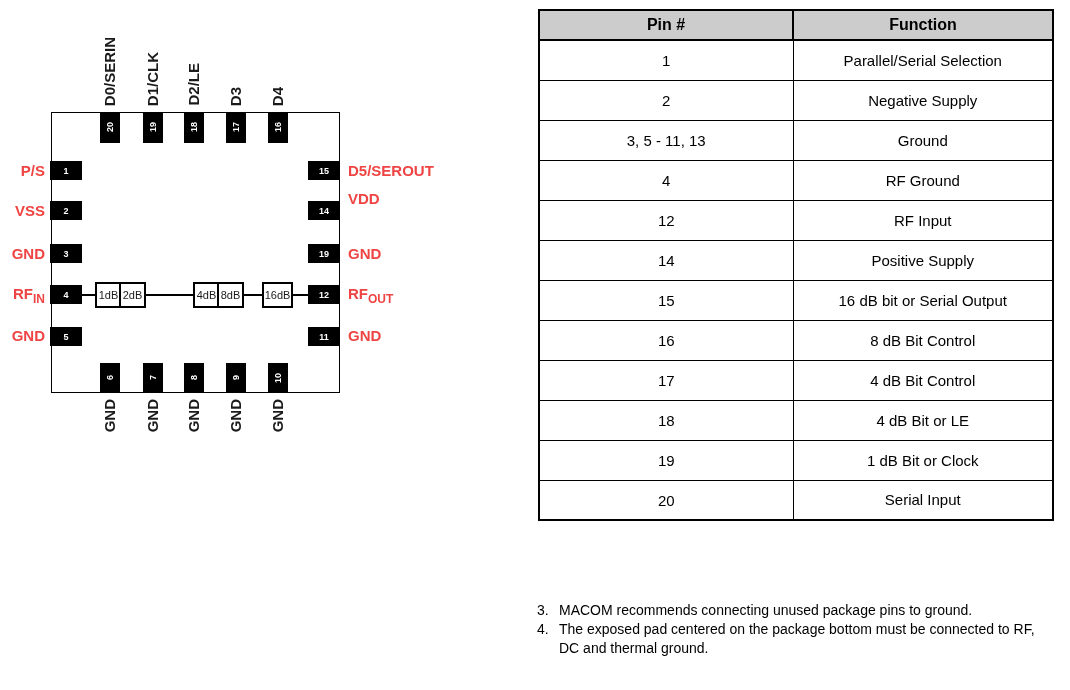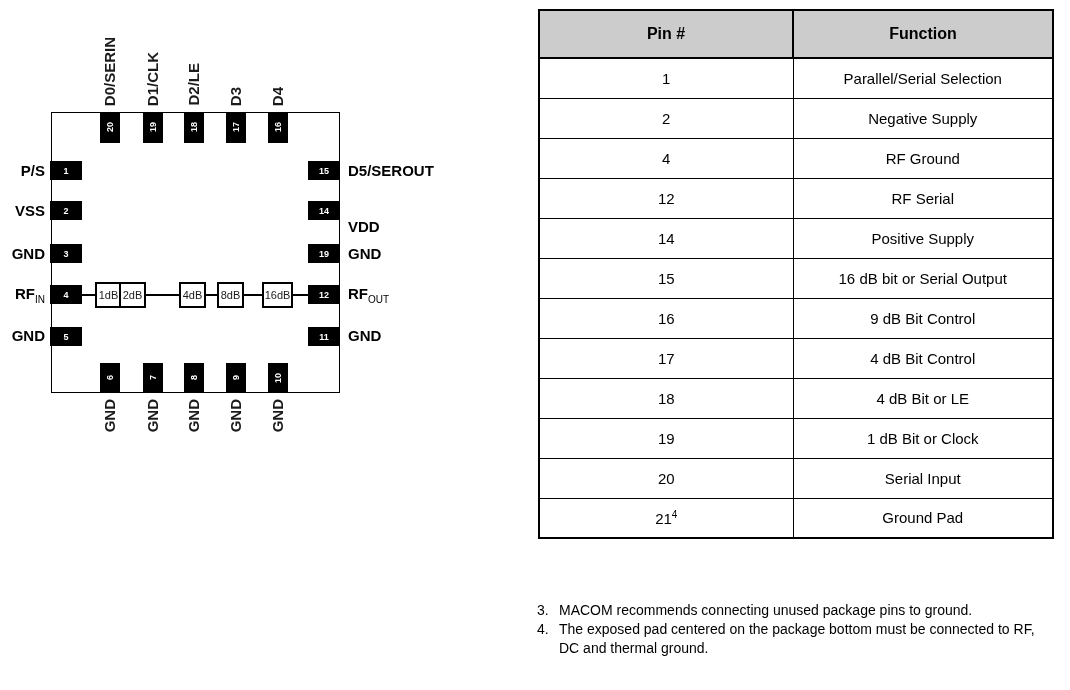--- a/index.html
+++ b/index.html
@@ -24,49 +24,49 @@
   .bp3{left:226px;top:363px}.bp4{left:268px;top:363px}
   .pin.vb { height:30px; }
   
   .lp0{left:50px;top:161px}.lp1{left:50px;top:201px}.lp2{left:50px;top:244px}
   .lp3{left:50px;top:285px}.lp4{left:50px;top:327px}
   
   .rp0{left:308px;top:161px}.rp1{left:308px;top:201px}.rp2{left:308px;top:244px}
   .rp3{left:308px;top:285px}.rp4{left:308px;top:327px}
 
   
-  .slabel { position:absolute; font-size:15px; font-weight:600; color:#000000;
+  .slabel { position:absolute; font-size:15px; font-weight:600; color:#ef4444;
             line-height:20px; white-space:nowrap; }
-  .slabel sub { font-size:10px; font-weight:400; }
+  .slabel sub { font-size:12px; font-weight:700; }
   .sl { width:45px; text-align:right; left:0; }
   .sl0{top:161px}.sl1{top:201px}.sl2{top:244px}.sl3{top:284px}.sl4{top:326px}
   .sr { left:348px; text-align:right; }
-  .sr0{top:161px}.sr1{top:217px}.sr2{top:244px}.sr3{top:284px}.sr4{top:326px}
+  .sr0{top:161px}.sr1{top:189px}.sr2{top:244px}.sr3{top:284px}.sr4{top:326px}
 
   
   .vlabel { position:absolute; writing-mode:vertical-rl; transform:rotate(180deg);
             font-size:15px; font-weight:600; color:#1a1a1a; width:20px; line-height:20px;
             white-space:nowrap; }
   .tl { bottom:354px; }
   .tl0{left:100px}.tl1{left:143px}.tl2{left:184px}.tl3{left:226px}.tl4{left:268px}
   .bl { top:399px; }
   .bl0{left:100px}.bl1{left:143px}.bl2{left:184px}.bl3{left:226px}.bl4{left:268px}
 
   
   #rf-line { position:absolute; left:82px; top:294px; width:226px; height:2px;
              background:#000; z-index:1; }
   .att { position:absolute; top:282px; height:26px; width:27px; background:#fff;
          border:2px solid #000; display:flex; align-items:center; justify-content:center;
          font-size:11px; color:#1a1a1a; z-index:2; }
-  .at0{left:95px}.at1{left:119px}.at2{left:179px}.at3{left:217px}.at4{left:262px;width:31px}
+  .at0{left:95px}.at1{left:119px}.at2{left:193px}.at3{left:217px}.at4{left:262px;width:31px}
 
   
   #pin-table { position:absolute; left:538px; top:9px; width:514px;
                border-collapse:collapse; table-layout:fixed; border:2px solid #000; }
-  #pin-table th { height:48px; background:#cccccc; border:2px solid #000;
+  #pin-table th { height:30px; background:#cccccc; border:2px solid #000;
                   font-size:16px; font-weight:bold; text-align:center; color:#000; }
   #pin-table td { height:40px; border:1.5px solid #000; font-size:15px;
                   text-align:center; vertical-align:middle; color:#000; }
   #pin-table sup { font-size:10px; }
 
   
   #notes { position:absolute; left:537px; top:601px; width:498px; font-size:14px;
            line-height:19px; color:#000; }
   .note { display:flex; }
   .note .n { width:22px; flex:none; }
@@ -191,58 +191,58 @@
     <tbody>
       <tr>
           <td><span>1</span><sup></sup></td>
           <td>Parallel/Serial Selection</td>
         </tr>
       <tr>
           <td><span>2</span><sup></sup></td>
           <td>Negative Supply</td>
         </tr>
       <tr>
+          <td><span>3, 5 - 11, 13</span><sup></sup></td>
+          <td>Ground</td>
+        </tr>
+      <tr>
           <td><span>4</span><sup></sup></td>
           <td>RF Ground</td>
         </tr>
       <tr>
           <td><span>12</span><sup></sup></td>
-          <td>RF Serial</td>
+          <td>RF Input</td>
         </tr>
       <tr>
           <td><span>14</span><sup></sup></td>
           <td>Positive Supply</td>
         </tr>
       <tr>
           <td><span>15</span><sup></sup></td>
           <td>16 dB bit or Serial Output</td>
         </tr>
       <tr>
           <td><span>16</span><sup></sup></td>
-          <td>9 dB Bit Control</td>
+          <td>8 dB Bit Control</td>
         </tr>
       <tr>
           <td><span>17</span><sup></sup></td>
           <td>4 dB Bit Control</td>
         </tr>
       <tr>
           <td><span>18</span><sup></sup></td>
           <td>4 dB Bit or LE</td>
         </tr>
       <tr>
           <td><span>19</span><sup></sup></td>
           <td>1 dB Bit or Clock</td>
         </tr>
       <tr>
           <td><span>20</span><sup></sup></td>
           <td>Serial Input</td>
-        </tr>
-      <tr>
-          <td><span>21</span><sup>4</sup></td>
-          <td>Ground Pad</td>
         </tr>
     </tbody>
   </table>
 
   <div id="notes">
     <div class="note">
       <span class="n">3.</span>
       <span class="t">MACOM recommends connecting unused package pins to ground.</span>
     </div>
     <div class="note">

